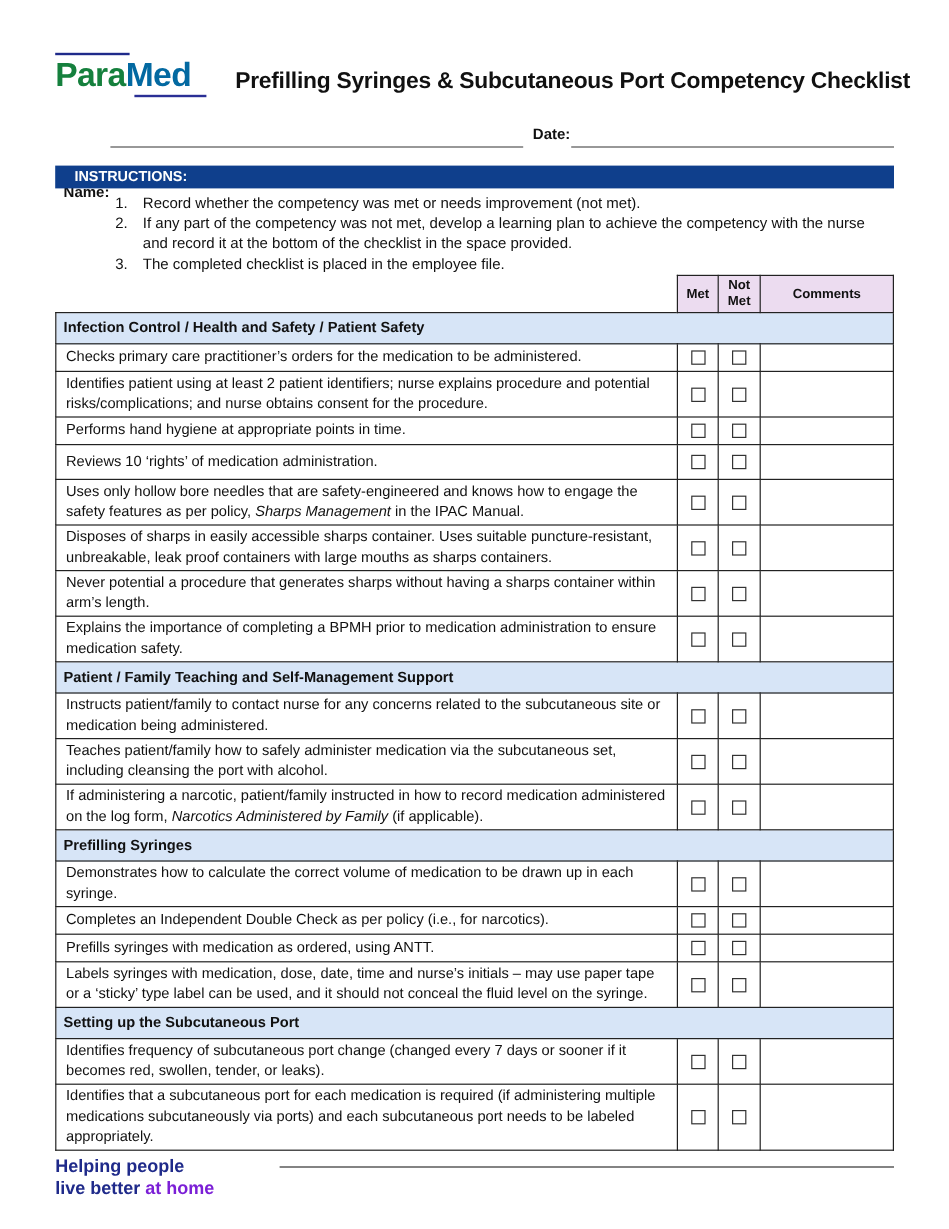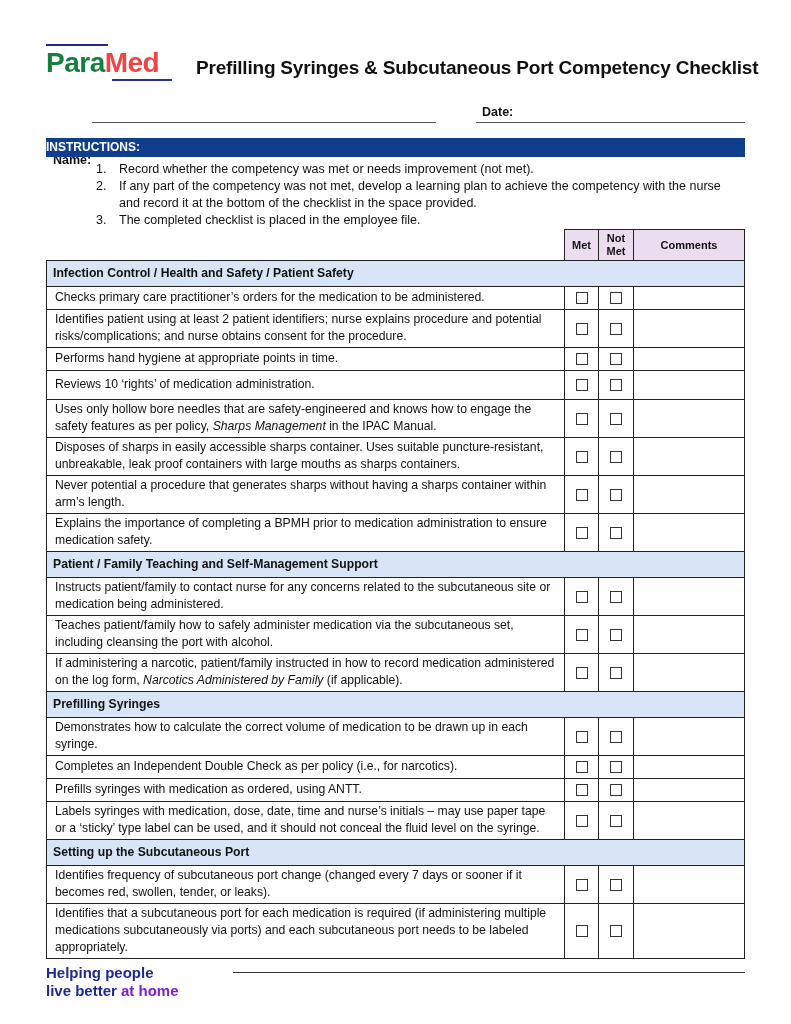--- a/index.html
+++ b/index.html
@@ -1,28 +1,28 @@
 <!DOCTYPE html>
 <html><head>
 <meta charset="utf-8">
 <style>
   html, body { margin:0; padding:0; background:#ffffff; }
   body { width:791px; height:1024px; position:relative; font-family:"Liberation Sans", sans-serif; color:#111; overflow:hidden; }
   .logo { position:absolute; left:46px; top:44px; width:128px; height:42px; }
   .logo .topline { position:absolute; left:0; top:0; width:62px; height:2px; background:#1f2a8a; }
   .logo .word { position:absolute; left:0; top:4px; font-size:28px; font-weight:bold; letter-spacing:-0.5px; line-height:30px; }
   .logo .para { color:#15803d; }
-  .logo .med { color:#ef4444; }
+  .logo .med { color:#0369a1; }
   .logo .botline { position:absolute; left:66px; top:35px; width:60px; height:2px; background:#2a2f95; }
   .title { position:absolute; left:196px; top:57px; font-size:19px; font-weight:bold; color:#111; letter-spacing:-0.2px; }
   .namerow { position:absolute; top:105px; left:53px; font-size:12.5px; font-weight:bold;margin-top:48px; }
   .name-line { position:absolute; left:92px; top:122px; width:344px; height:1px; background:#555; }
-  .daterow { position:absolute; top:105px; left:444px; font-size:12.5px; font-weight:bold;margin-left:38px; }
+  .daterow { position:absolute; top:105px; left:444px; font-size:12.5px; font-weight:bold; }
   .date-line { position:absolute; left:476px; top:122px; width:269px; height:1px; background:#555; }
-  .instr-bar { position:absolute; left:46px; top:138px; width:699px; height:19px; background:#0f3f8c; color:#fff; font-weight:bold; font-size:12px; line-height:19px; padding-left:0; box-sizing:border-box; }
+  .instr-bar { position:absolute; left:46px; top:138px; width:699px; height:19px; background:#0f3f8c; color:#fff; font-weight:bold; font-size:12px; line-height:19px; padding-left:16px; box-sizing:border-box; }
   .instr-list { position:absolute; left:96px; top:161px; width:640px; font-size:12.5px; line-height:17px; }
   .instr-item { display:flex; }
   .instr-item .num { width:23px; flex:none; }
   table.checklist { position:absolute; left:46px; top:229px; width:699px; border-collapse:collapse; font-size:12.2px; line-height:17px; }
   table.checklist td, table.checklist th { border:1px solid #222; padding:0; }
   th.blankhead { border:none !important; background:transparent; }
   th.colhead { background:#ecdcf0; font-weight:bold; font-size:11px; line-height:13px; height:30px; }
   td.section { background:#d7e5f7; font-weight:bold; padding:4px 6px !important; height:15px; }
   td.desc { padding:1px 6px 2px 8px !important; vertical-align:middle; }
   td.chk { width:33px; text-align:center; vertical-align:middle; }

